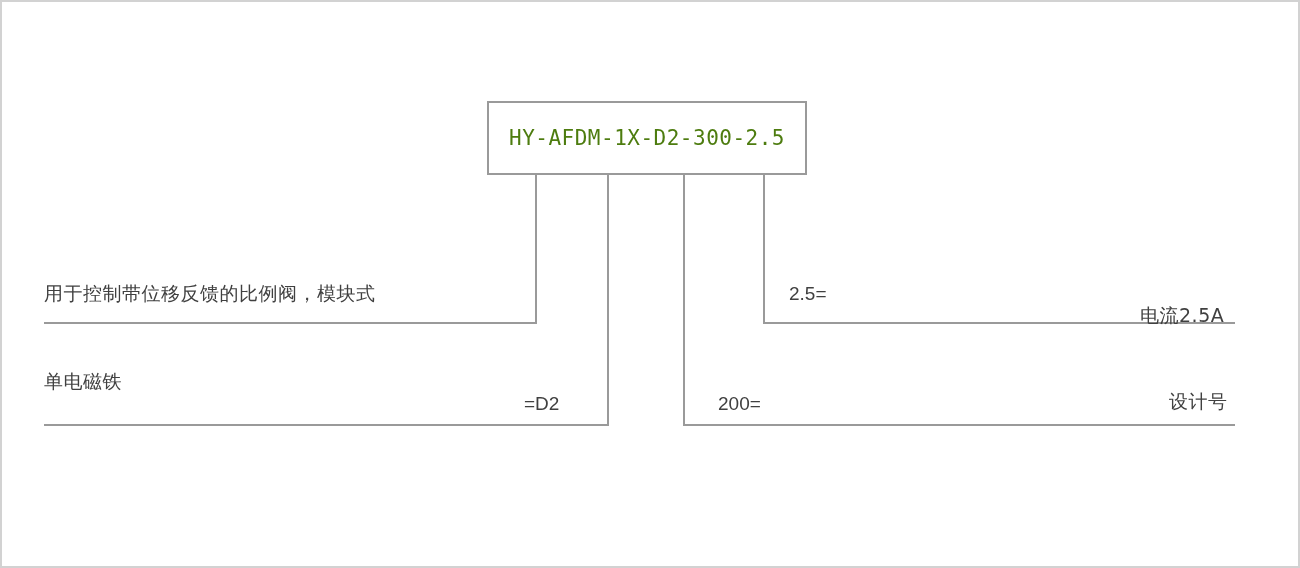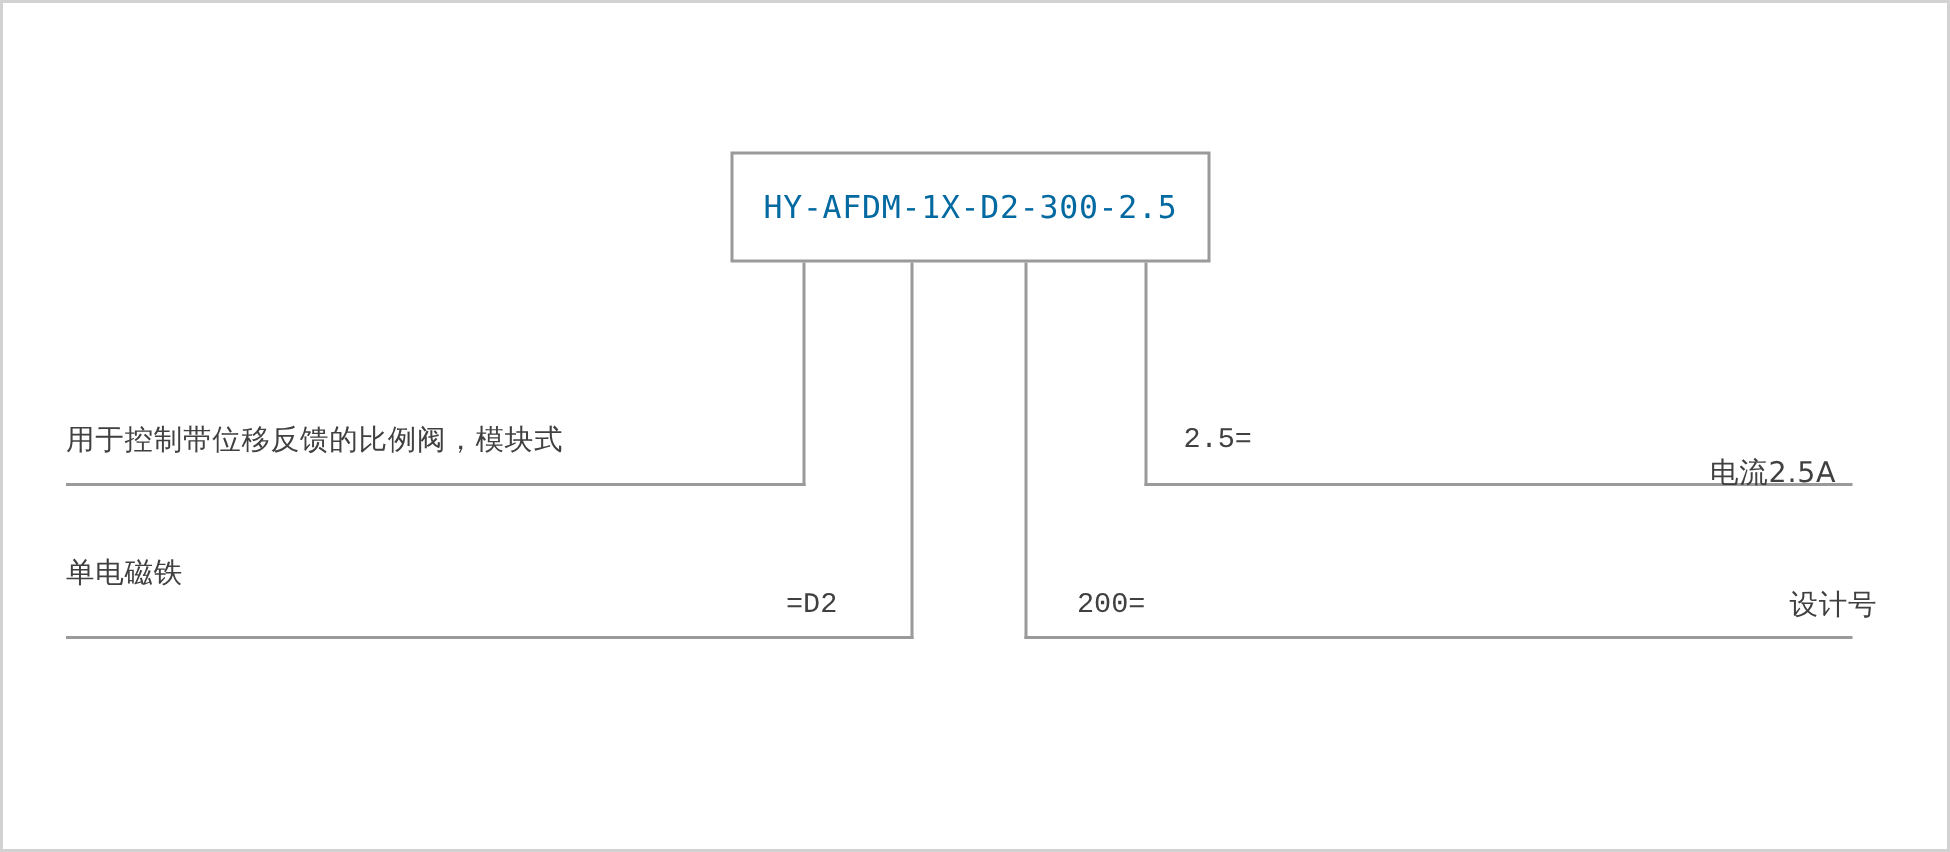--- a/index.html
+++ b/index.html
@@ -42,39 +42,39 @@
     height: 74px;
     border: 2px solid #9a9a9a;
     box-sizing: border-box;
     display: flex;
     align-items: center;
     justify-content: center;
   }
   #code-box .code-text {
     font-family: "DejaVu Sans Mono", "Liberation Mono", monospace;
     font-size: 21px;
-    color: #0369a1;
+    color: #4d7c0f;
     letter-spacing: 0.5px;
     white-space: nowrap;
   }
 
   
   .label {
     position: absolute;
     font-size: 19px;
     color: #404040;
     white-space: nowrap;
     line-height: 1;
   }
   .label.cjk {
     font-family: "DejaVu Sans", "Liberation Sans", sans-serif;
     letter-spacing: 0.5px;
   }
   .label.latin {
-    font-family: Liberation Mono, monospace;
+    font-family: Liberation Sans, sans-serif;
     letter-spacing: 0px;
   }
 </style>
 </head>
 <body>
 
 <div id="diagram-root">
 
   <div id="code-box">
     <span class="code-text">HY-AFDM-1X-D2-300-2.5</span>
@@ -98,15 +98,15 @@
 
   <span class="label cjk" style="left:42px; top:282px;">用于控制带位移反馈的比例阀，模块式</span>
 
   <span class="label cjk" style="left:42px; top:372px;font-family:Liberation Mono, monospace;">单电磁铁</span>
   <span class="label latin" style="left:522px; top:392px;">=D2</span>
 
   <span class="label latin" style="left:787px; top:282px;">2.5=</span>
   <span class="label cjk" style="left:1138px; top:282px;margin-top:22px;">电流2.5A</span>
 
   <span class="label latin" style="left:716px; top:392px;">200=</span>
-  <span class="label cjk" style="left:1191px; top:392px;">设计号</span>
+  <span class="label cjk" style="left:1167px; top:392px;font-family:Liberation Mono, monospace;">设计号</span>
 
 </div>
 
 </body></html>

